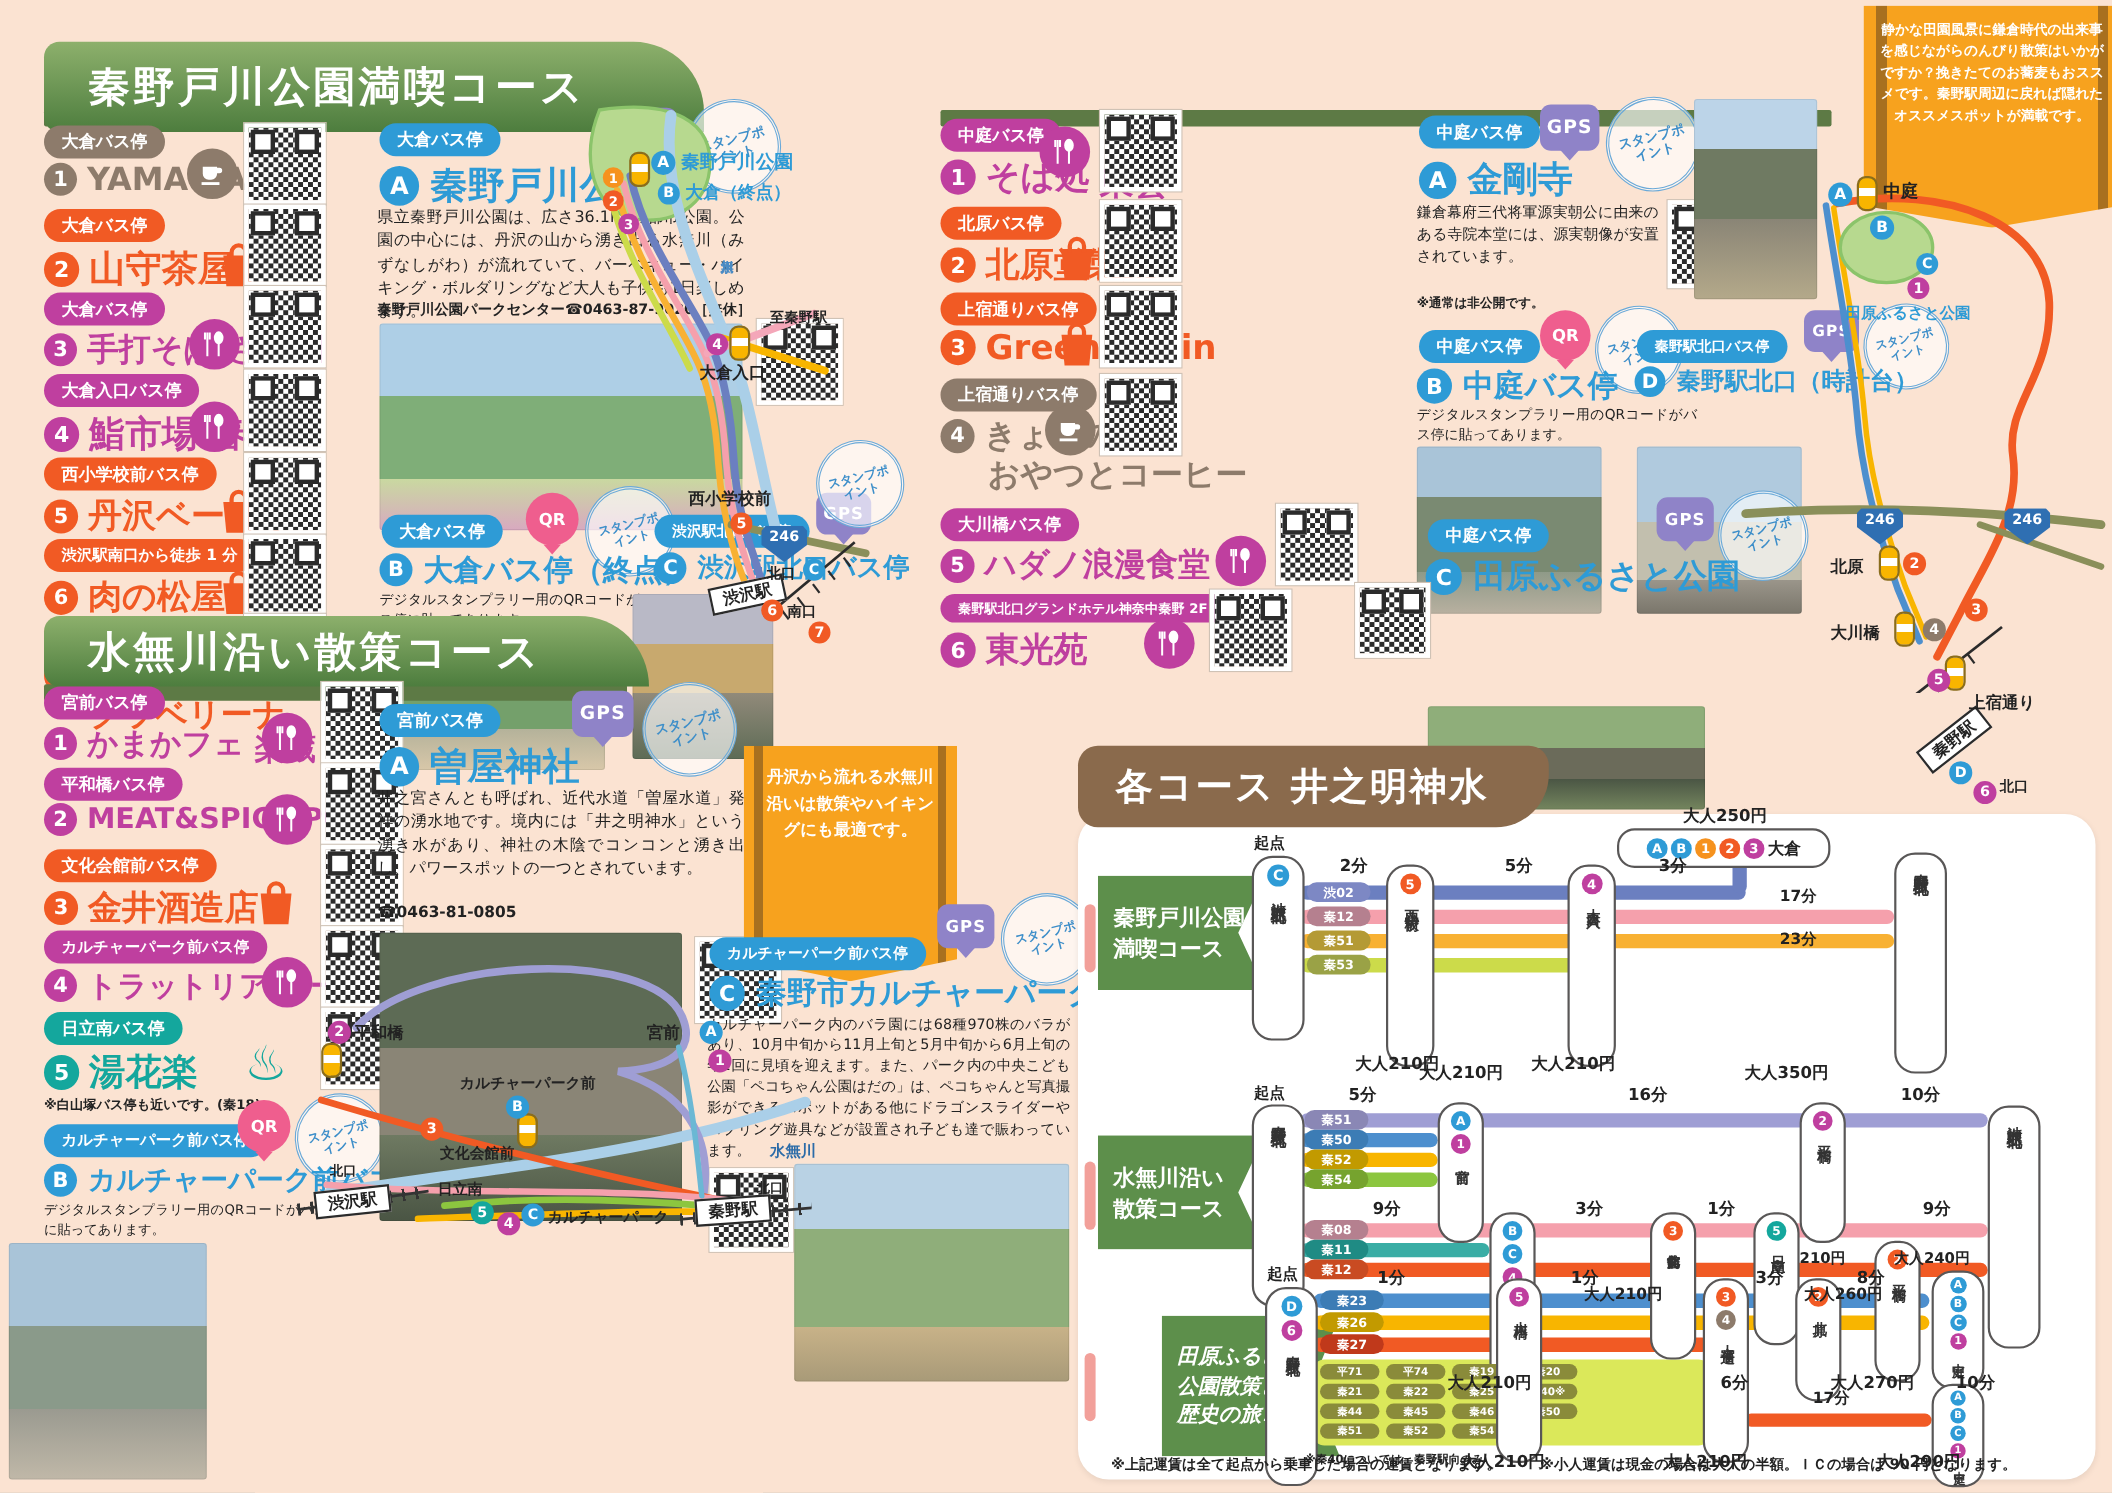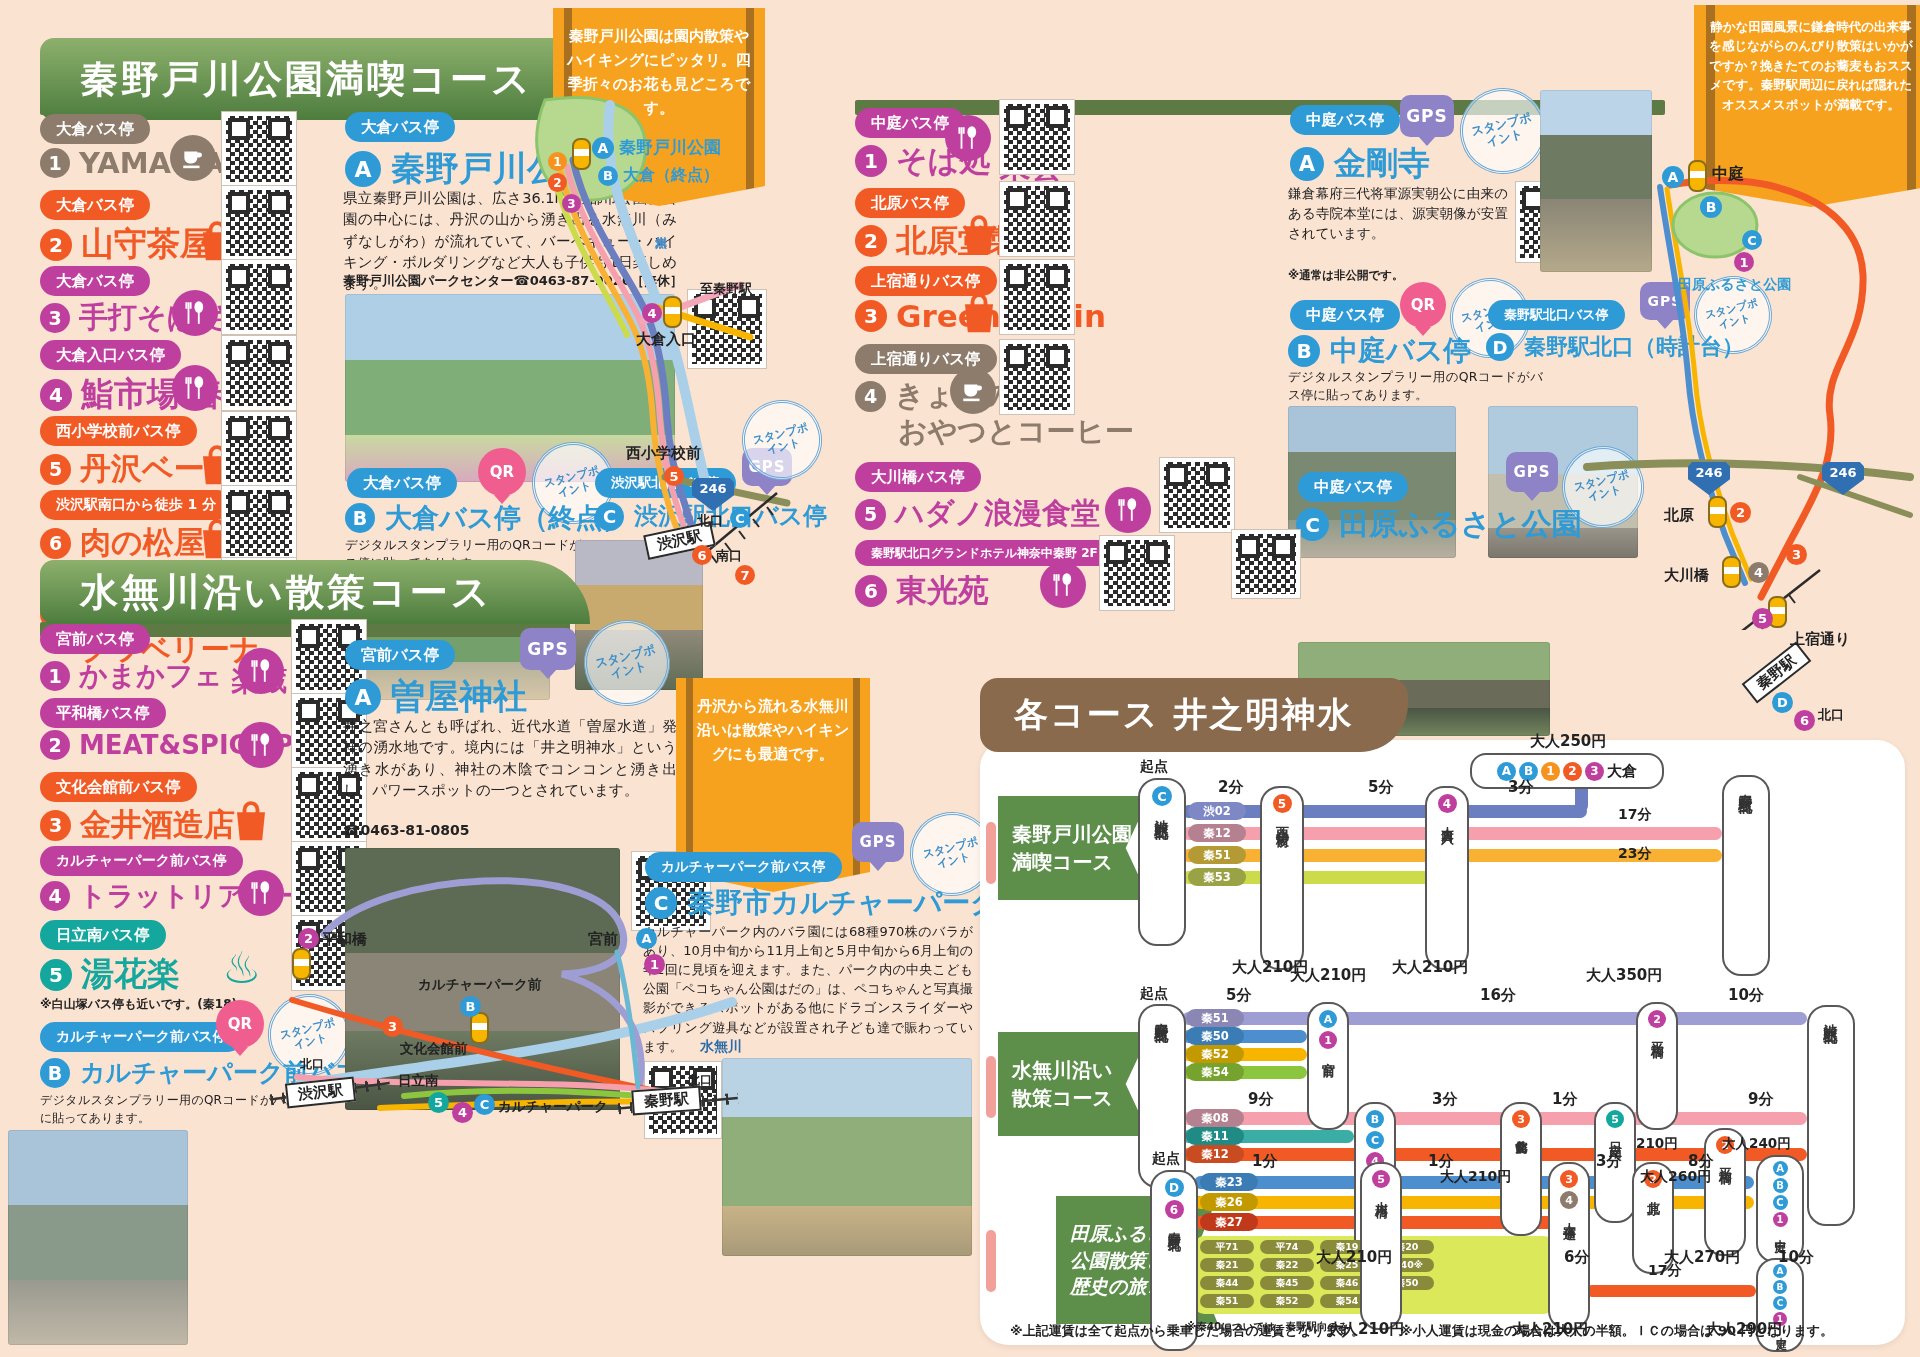--- a/index.html
+++ b/index.html
@@ -165,21 +165,20 @@
 
   <div class="b bp" style="left:595px;top:468px;background:#2e9bd6;font-size:13.5px;">渋沢駅北口バス停</div>
   <div class="b gps" style="left:742px;top:448px;width:50px;height:38px;font-size:15px;">GPS</div>
   <div class="b stamp" style="left:742px;top:400px;width:62px;height:62px;font-size:11px;">スタンプポイント</div>
   <div class="b sttl" style="left:595px;top:500px;font-size:24px;">
       <span class="lc" style="width:29px;height:29px;font-size:18px;">C</span>
       <span>渋沢駅北口バス停</span>
     </div>
   <div class="b ph" style="left:575px;top:540px;width:128px;height:150px;background:linear-gradient(180deg,#b9b9c6 0 30%,#c8a96e 30% 60%,#918a7a 60%,#5d6b55);"></div>
 
-  <div class="b rib" style="left:553px;top:8px;width:184px;height:152px;font-size:15px;">秦野戸川公園は園内散策やハイキングにピッタリ。四季折々のお花も見どころです。</div>
 
   <svg class="map" style="left:515px;top:85px;" width="285" height="495" viewBox="0 0 285 495">
     <path d="M30 15 C95 5 135 25 130 70 C126 108 85 122 55 112 C25 102 12 60 30 15 Z" fill="#b7d98f" stroke="#8bc46a" stroke-width="3"></path>
     <path d="M95 20 C85 90 120 160 148 230 C168 280 175 340 196 420" stroke="#aacfe8" stroke-width="10" fill="none" stroke-linecap="round"></path>
     <path d="M58 75 C72 140 118 195 133 232 C145 262 150 300 152 332 C154 362 160 392 170 420 L180 452" stroke="#6b7fc0" stroke-width="7" fill="none" stroke-linecap="round"></path>
     <path d="M52 82 C66 145 110 200 126 238 C138 266 143 302 145 334 C147 364 153 394 163 424 L174 456" stroke="#f5a0ac" stroke-width="6" fill="none" stroke-linecap="round"></path>
     <path d="M46 88 C60 150 102 206 119 244 C131 270 136 304 138 336 C140 366 146 396 156 428 L168 460" stroke="#f8b133" stroke-width="6" fill="none" stroke-linecap="round"></path>
     <path d="M40 94 C54 152 94 210 112 250" stroke="#ccdb4a" stroke-width="6" fill="none" stroke-linecap="round"></path>
     <path d="M140 222 L235 252" stroke="#f8b500" stroke-width="7" fill="none" stroke-linecap="round"></path>
     <path d="M128 236 L225 200" stroke="#f4a7b9" stroke-width="7" fill="none" stroke-linecap="round"></path>

